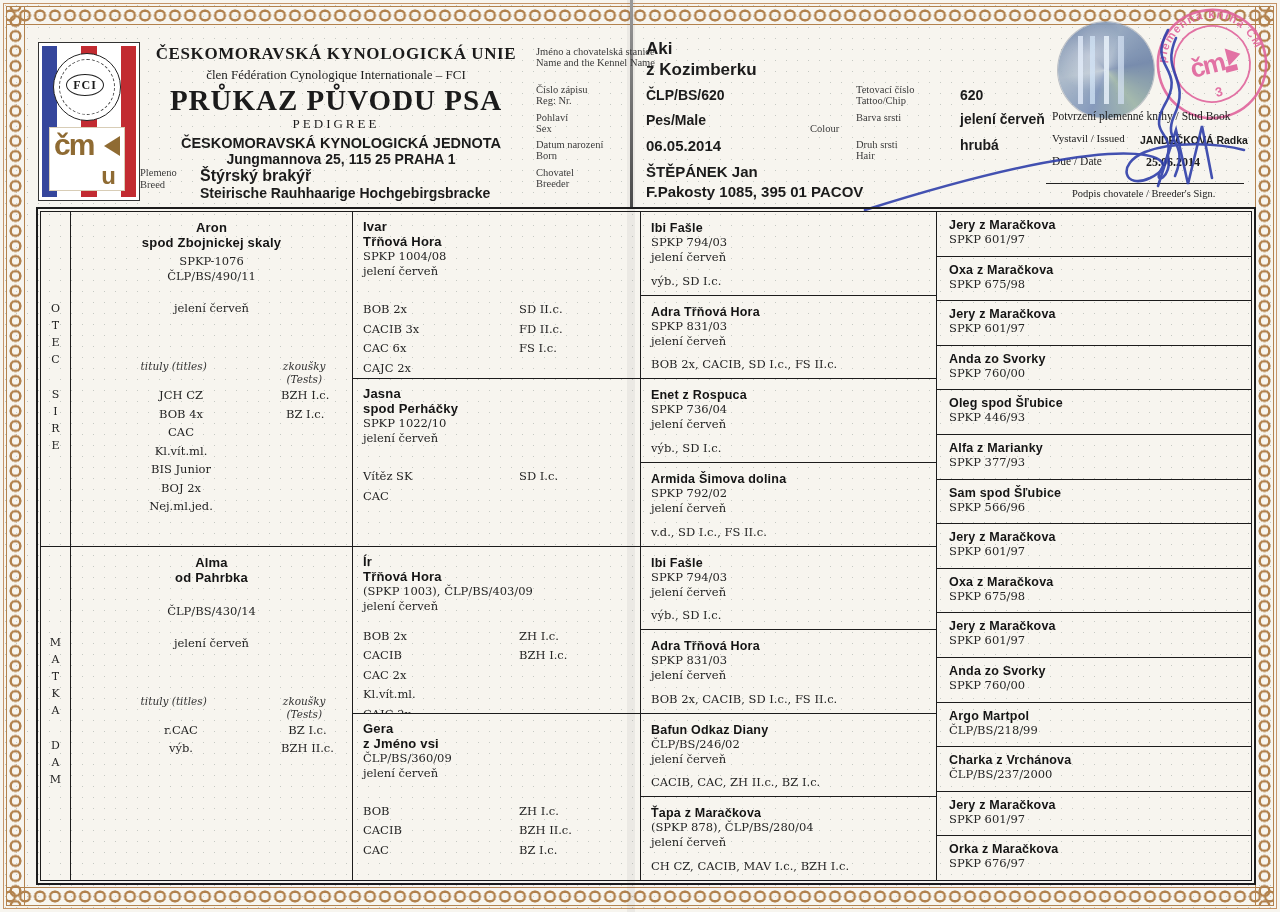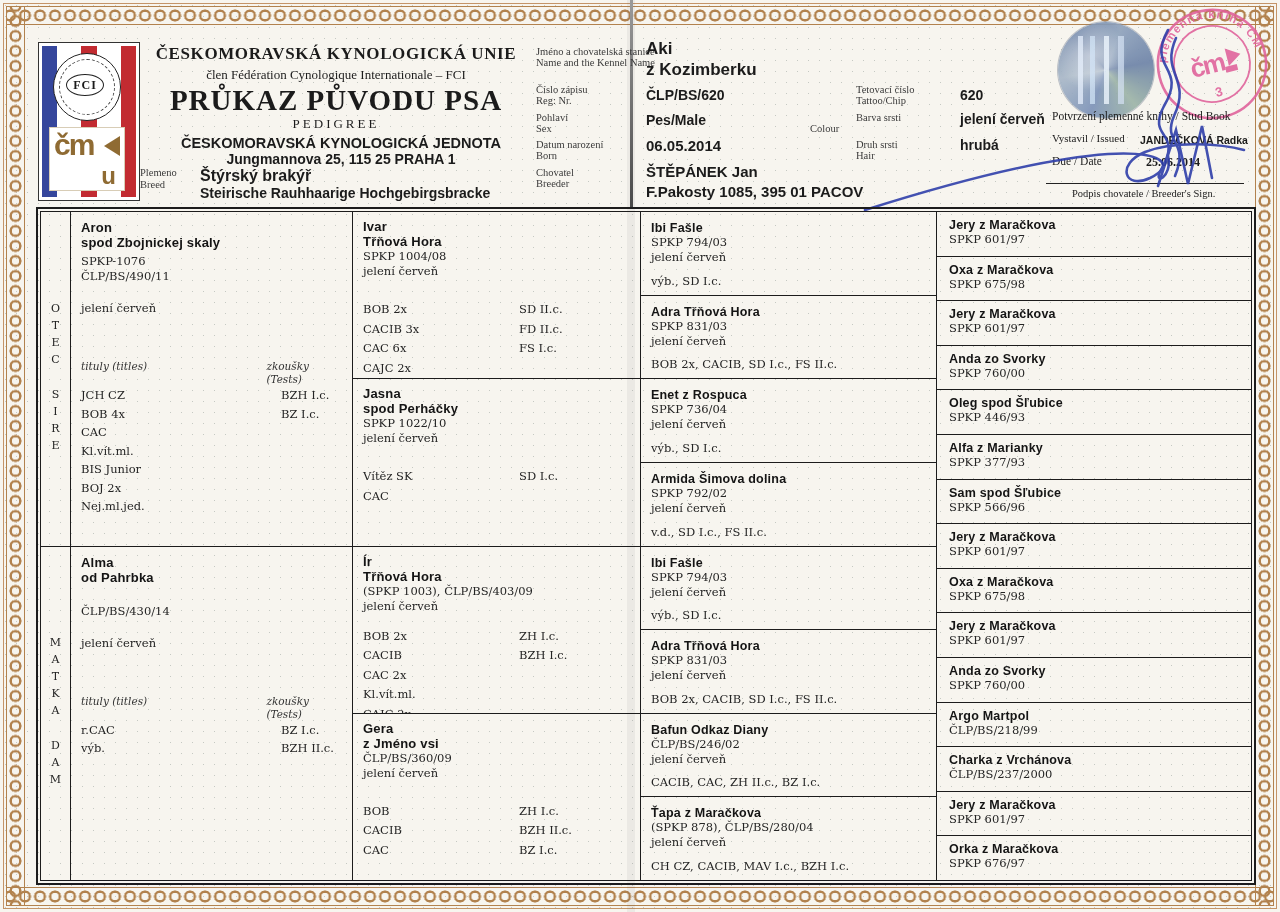--- a/index.html
+++ b/index.html
@@ -61,21 +61,21 @@
   .col-strip{width:30px;} .col1{width:282px;} .col2{width:288px;} .col3{width:296px;} .col4{flex:1;border-right:none;}
   .pcell{box-sizing:border-box;border-bottom:1.5px solid #1c1c1c;display:flex;flex-direction:column;overflow:hidden;}
   .pcell.last{border-bottom:none;}
   .half{flex:1;display:flex;flex-direction:column;align-items:center;justify-content:center;gap:18px;box-sizing:border-box;}
   .half.bottom{border-top:1.5px solid #1c1c1c;}
   .vword{writing-mode:vertical-rl;text-orientation:upright;font:11px/11px "DejaVu Serif",serif;letter-spacing:4px;color:#222;}
   .dn{font:bold 13px/15px "Liberation Sans",sans-serif;color:#141414;letter-spacing:.2px;}
   .dn.sm{font-size:12.5px;line-height:14px;}
   .rg{font:11.5px/15px "DejaVu Serif",serif;color:#242424;}
   .ital{font:italic 10.5px/13px "DejaVu Serif",serif;color:#333;}
-  .g1cell{flex:1;padding:8px 10px 4px;}
+  .g1cell{flex:1;padding:8px 10px 4px;text-align:center;}
   .g1cell .regs{margin-top:4px;}
   .g1cell .color{margin-top:17px;}
   .lblrow{display:flex;margin-top:44px;}
   .lblrow .L{width:200px;} 
   .listsrow{display:flex;margin-top:3px;}
   .listsrow .L{width:200px;}
   .listsrow div div{line-height:13.5px;margin-bottom:5px;}
   .g2cell{flex:1;padding:7px 10px 2px;}
   .g2cell .lists{display:flex;margin-top:24px;}
   .g2cell .lists .L{width:156px;}

